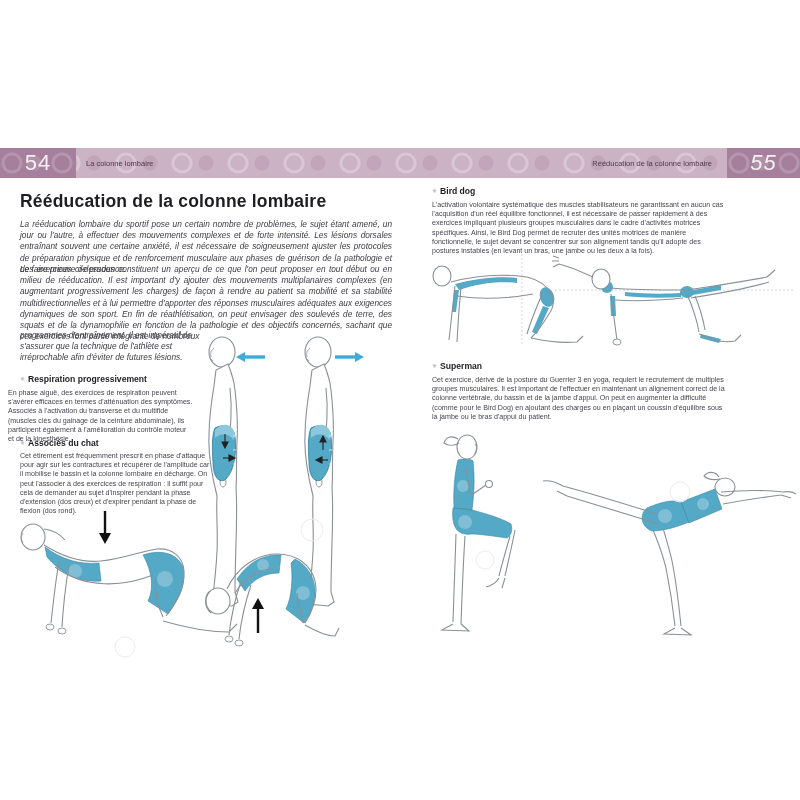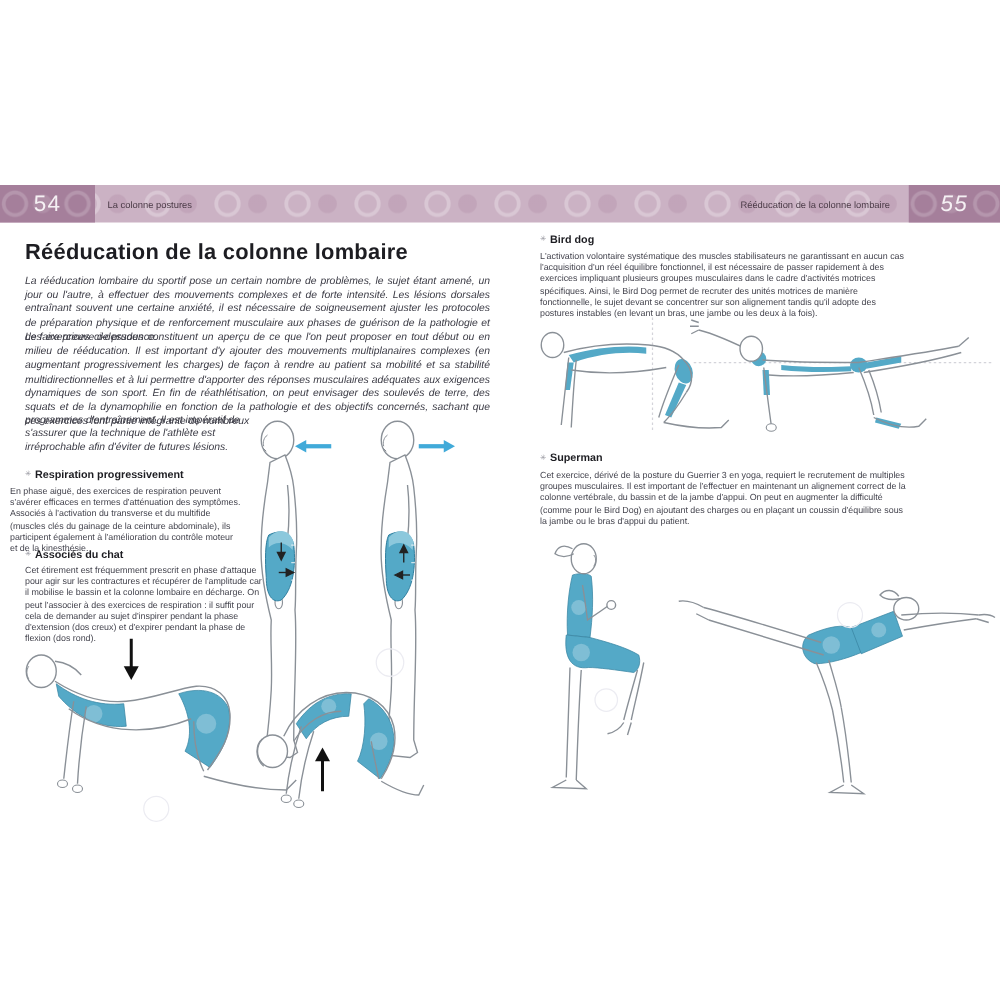--- a/index.html
+++ b/index.html
@@ -22,21 +22,21 @@
   .band-block.right{right:0;width:73px;font-style:italic;}
   .band-block::before{
     content:"";position:absolute;inset:0;
     background-image:
       radial-gradient(circle at 12px 15px, rgba(255,255,255,0) 7px, rgba(255,255,255,0.18) 8px, rgba(255,255,255,0.18) 10px, rgba(255,255,255,0) 11px),
       radial-gradient(circle at 34px 15px, rgba(255,255,255,0.12) 7px, rgba(255,255,255,0) 8px);
     background-size:50px 30px;background-repeat:repeat-x;
   }
   .page-num{
     position:absolute;top:0;height:40px;line-height:30px;width:100%;text-align:center;
-    font-size:18px;letter-spacing:1px;color:rgba(255,255,255,0.88);font-weight:400;
+    font-size:22px;letter-spacing:1px;color:rgba(255,255,255,0.88);font-weight:400;
   }
   .band-label{position:absolute;top:0;height:30px;line-height:31px;font-size:7.5px;color:#4a3a46;}
   .band-label.left{left:86px;}
   .band-label.right{right:88px;text-align:right;}
   
   .title{
     position:absolute;left:20px;top:191px;width:380px;
     font-size:17.5px;font-weight:bold;color:#1d1d22;letter-spacing:0.2px;
   }
   .para{position:absolute;font-size:8.3px;line-height:11.2px;color:#3b3b45;font-style:italic;}
@@ -47,21 +47,21 @@
   svg{position:absolute;overflow:visible;}
   .wm{stroke:#ececf2;fill:none;}
 </style>
 </head>
 <body>
 
 <div class="band">
   <div class="band-block left">
     <div class="page-num">54</div>
   </div>
-  <div class="band-label left">La colonne postures</div>
+  <div class="band-label left">La colonne lombaire</div>
   <div class="band-label right">Rééducation de la colonne lombaire</div>
   <div class="band-block right">
     <div class="page-num">55</div>
   </div>
 </div>
 
 <div class="title">Rééducation de la colonne lombaire</div>
 
 <div class="para wide" style="top:219px">La rééducation lombaire du sportif pose un certain nombre de problèmes, le sujet étant amené, un jour ou l'autre, à effectuer des mouvements complexes et de forte intensité. Les lésions dorsales entraînant souvent une certaine anxiété, il est nécessaire de soigneusement ajuster les protocoles de préparation physique et de renforcement musculaire aux phases de guérison de la pathologie et de faire preuve de prudence.</div>
 <div class="para wide" style="top:264px">Les exercices ci-dessous constituent un aperçu de ce que l'on peut proposer en tout début ou en milieu de rééducation. Il est important d'y ajouter des mouvements multiplanaires complexes (en augmentant progressivement les charges) de façon à rendre au patient sa mobilité et sa stabilité multidirectionnelles et à lui permettre d'apporter des réponses musculaires adéquates aux exigences dynamiques de son sport. En fin de réathlétisation, on peut envisager des soulevés de terre, des squats et de la dynamophilie en fonction de la pathologie et des objectifs concernés, sachant que ces exercices font partie intégrante de nombreux</div>

